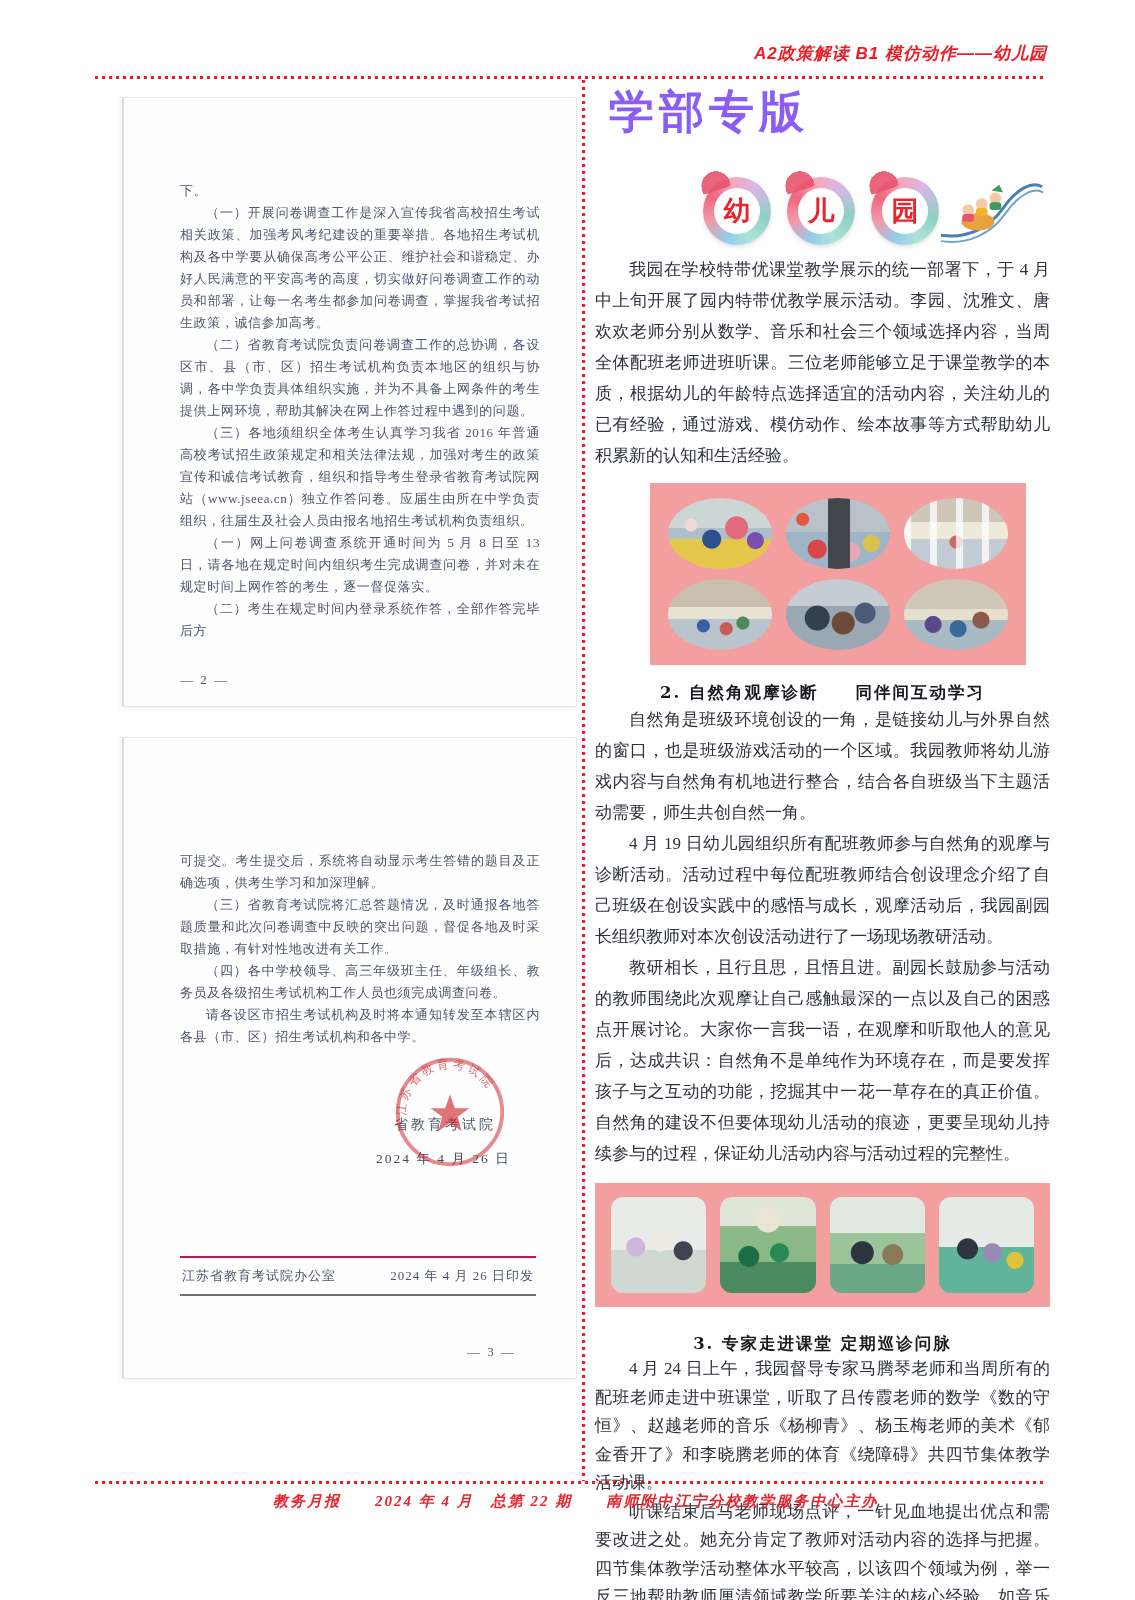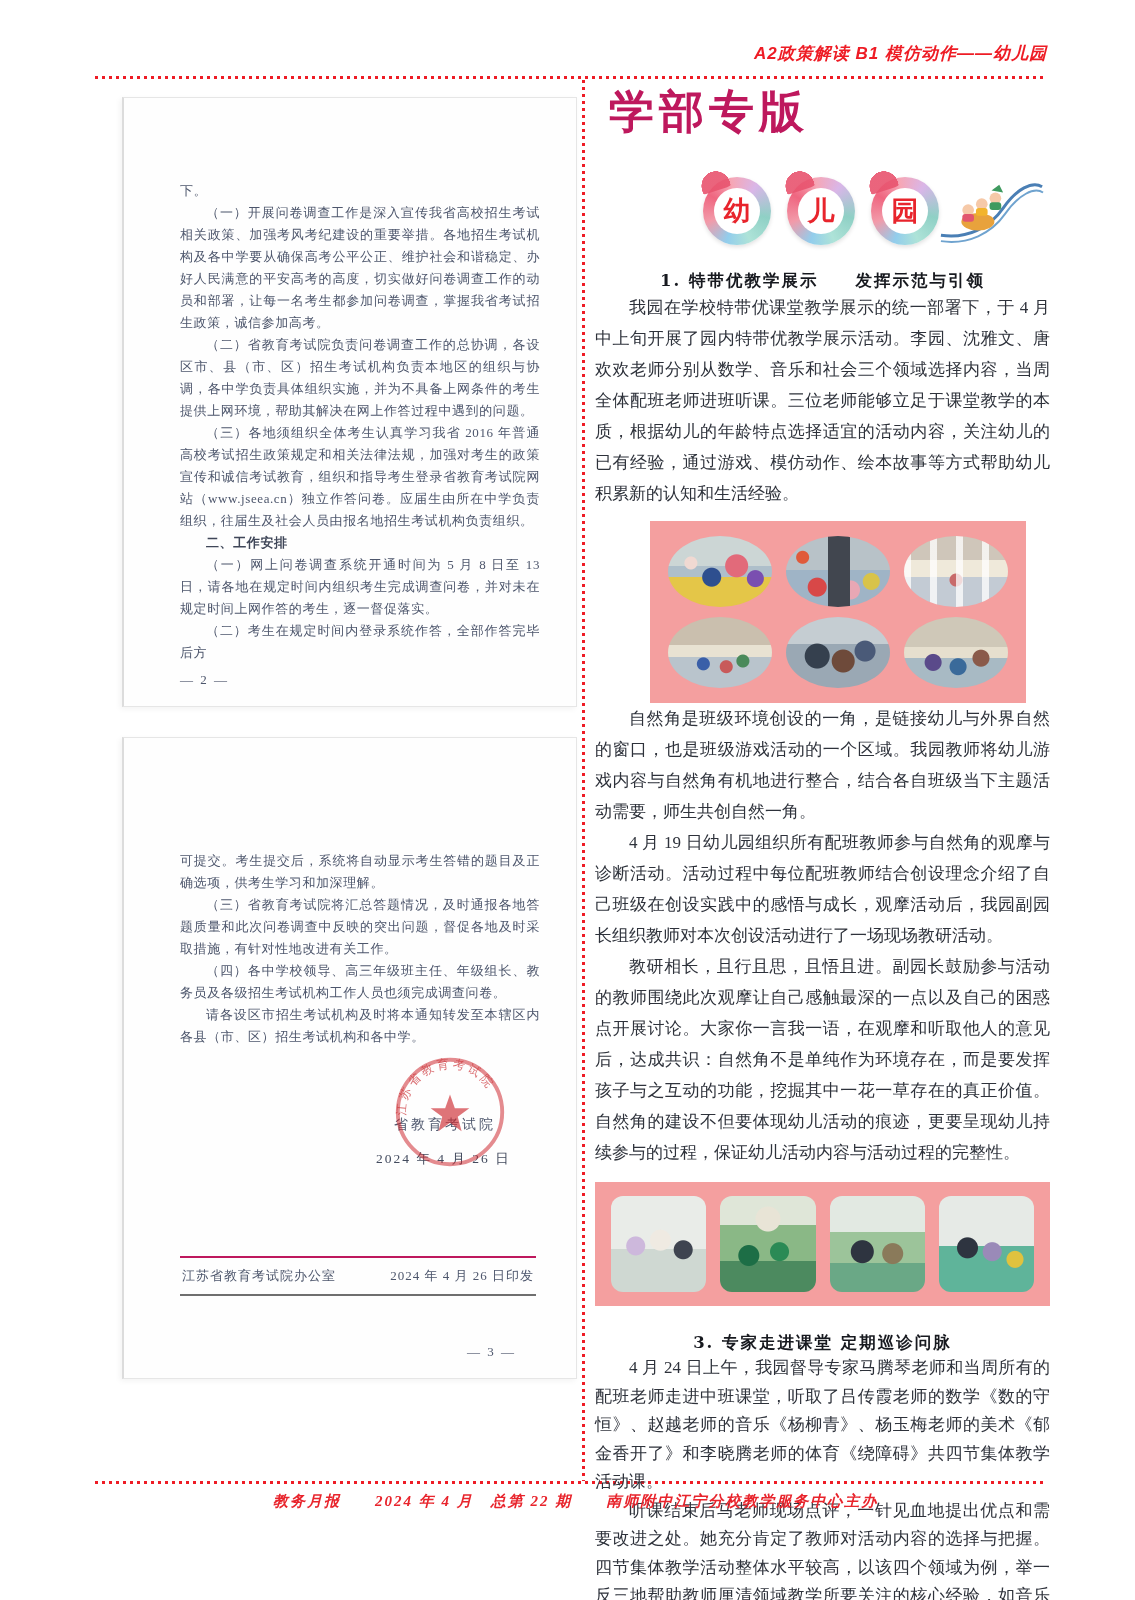--- a/index.html
+++ b/index.html
@@ -41,21 +41,21 @@
     letter-spacing:3px;z-index:0;}
   .stamp-date{position:absolute;left:196px;top:86px;color:#434b5e;font-size:13.5px;
     letter-spacing:2px;z-index:0;}
 
   .issue-row{margin:44px 4px 0 0;border-top:2px solid #be185d;border-bottom:2px solid #6f6f6f;
     padding:7px 2px;display:flex;justify-content:space-between;color:#4d566c;font-size:13px;
     letter-spacing:1px;}
 
   
   .right-col{position:absolute;left:595px;top:88px;width:455px;}
-  .masthead-title{color:#be185d;font-family:"DejaVu Sans","Liberation Sans",sans-serif;
+  .masthead-title{color:#8b5cf6;font-family:"DejaVu Sans","Liberation Sans",sans-serif;
     font-weight:900;font-size:45px;letter-spacing:5px;line-height:48px;margin-left:14px;}
   .masthead-reflect-wrap{position:relative;height:30px;overflow:hidden;margin-left:14px;}
   .masthead-reflect-wrap::after{content:"";position:absolute;inset:0;
     background:linear-gradient(180deg,rgba(255,255,255,.25) 0,#ffffff 92%);}
 
   .badge-row{display:flex;align-items:center;margin-top:2px;height:86px;}
   .badges{display:flex;gap:16px;margin-left:108px;}
   .badge{width:68px;height:68px;border-radius:50%;position:relative;
     background:conic-gradient(from -60deg,#ef6680,#f6a7b6 14%,#d9b6e8 27%,#8fd0c5 45%,#aee3d8 60%,#92cdec 72%,#f29aa9 86%,#ef6680);
     box-shadow:0 2px 4px rgba(0,0,0,.12);}
@@ -136,21 +136,20 @@
   <div class="dotline-h dotline-top"></div>
   <div class="dotline-v"></div>
   <div class="dotline-h dotline-bottom"></div>
 
   <div class="doc-box doc-box-1">
     <div class="doc-content">
       <p class="doc-p doc-opening">下。</p>
       <p class="doc-p">（一）开展问卷调查工作是深入宣传我省高校招生考试相关政策、加强考风考纪建设的重要举措。各地招生考试机构及各中学要从确保高考公平公正、维护社会和谐稳定、办好人民满意的平安高考的高度，切实做好问卷调查工作的动员和部署，让每一名考生都参加问卷调查，掌握我省考试招生政策，诚信参加高考。</p>
       <p class="doc-p">（二）省教育考试院负责问卷调查工作的总协调，各设区市、县（市、区）招生考试机构负责本地区的组织与协调，各中学负责具体组织实施，并为不具备上网条件的考生提供上网环境，帮助其解决在网上作答过程中遇到的问题。</p>
       <p class="doc-p">（三）各地须组织全体考生认真学习我省 2016 年普通高校考试招生政策规定和相关法律法规，加强对考生的政策宣传和诚信考试教育，组织和指导考生登录省教育考试院网站（www.jseea.cn）独立作答问卷。应届生由所在中学负责组织，往届生及社会人员由报名地招生考试机构负责组织。</p>
-      <p class="doc-h">二、工作安排</p>
       <p class="doc-p">（一）网上问卷调查系统开通时间为 5 月 8 日至 13 日，请各地在规定时间内组织考生完成调查问卷，并对未在规定时间上网作答的考生，逐一督促落实。</p>
       <p class="doc-p">（二）考生在规定时间内登录系统作答，全部作答完毕后方</p>
     </div>
     <div class="page-num page-num-2">— 2 —</div>
   </div>
 
   <div class="doc-box doc-box-2">
     <div class="doc-content doc-content-2">
       <p class="doc-p doc-opening">可提交。考生提交后，系统将自动显示考生答错的题目及正确选项，供考生学习和加深理解。</p>
       <p class="doc-p">（三）省教育考试院将汇总答题情况，及时通报各地答题质量和此次问卷调查中反映的突出问题，督促各地及时采取措施，有针对性地改进有关工作。</p>
@@ -210,32 +209,32 @@
         <circle cx="30" cy="40" r="6" fill="#f6c9a8"></circle>
         <circle cx="44" cy="34" r="6" fill="#f6c9a8"></circle>
         <circle cx="58" cy="28" r="6" fill="#f6c9a8"></circle>
         <rect x="24" y="44" width="12" height="8" rx="3" fill="#e2566e"></rect>
         <rect x="38" y="38" width="12" height="8" rx="3" fill="#f2b42c"></rect>
         <rect x="52" y="32" width="12" height="8" rx="3" fill="#3f9a5f"></rect>
         <path d="M54 20 l8 -6 4 8 z" fill="#3f9a5f"></path>
       </svg>
     </div>
 
-    <h3 class="sec-h sec-h1">1. 特带优教学展示　　发挥示范与引领</h3>
     <p class="news-p">我园在学校特带优课堂教学展示的统一部署下，于 4 月中上旬开展了园内特带优教学展示活动。李园、沈雅文、唐欢欢老师分别从数学、音乐和社会三个领域选择内容，当周全体配班老师进班听课。三位老师能够立足于课堂教学的本质，根据幼儿的年龄特点选择适宜的活动内容，关注幼儿的已有经验，通过游戏、模仿动作、绘本故事等方式帮助幼儿积累新的认知和生活经验。</p>
 
     <div class="photo-panel photo-panel-1">
       <div class="oval ov1"></div>
       <div class="oval ov2"></div>
       <div class="oval ov3"></div>
       <div class="oval ov4"></div>
       <div class="oval ov5"></div>
       <div class="oval ov6"></div>
     </div>
 
+    <h3 class="sec-h sec-h2">2. 自然角观摩诊断　　同伴间互动学习</h3>
     <p class="news-p">自然角是班级环境创设的一角，是链接幼儿与外界自然的窗口，也是班级游戏活动的一个区域。我园教师将幼儿游戏内容与自然角有机地进行整合，结合各自班级当下主题活动需要，师生共创自然一角。</p>
     <p class="news-p">4 月 19 日幼儿园组织所有配班教师参与自然角的观摩与诊断活动。活动过程中每位配班教师结合创设理念介绍了自己班级在创设实践中的感悟与成长，观摩活动后，我园副园长组织教师对本次创设活动进行了一场现场教研活动。</p>
     <p class="news-p">教研相长，且行且思，且悟且进。副园长鼓励参与活动的教师围绕此次观摩让自己感触最深的一点以及自己的困惑点开展讨论。大家你一言我一语，在观摩和听取他人的意见后，达成共识：自然角不是单纯作为环境存在，而是要发挥孩子与之互动的功能，挖掘其中一花一草存在的真正价值。自然角的建设不但要体现幼儿活动的痕迹，更要呈现幼儿持续参与的过程，保证幼儿活动内容与活动过程的完整性。</p>
 
     <div class="photo-panel photo-panel-2">
       <div class="rphoto rp1"></div>
       <div class="rphoto rp2"></div>
       <div class="rphoto rp3"></div>
       <div class="rphoto rp4"></div>
     </div>

